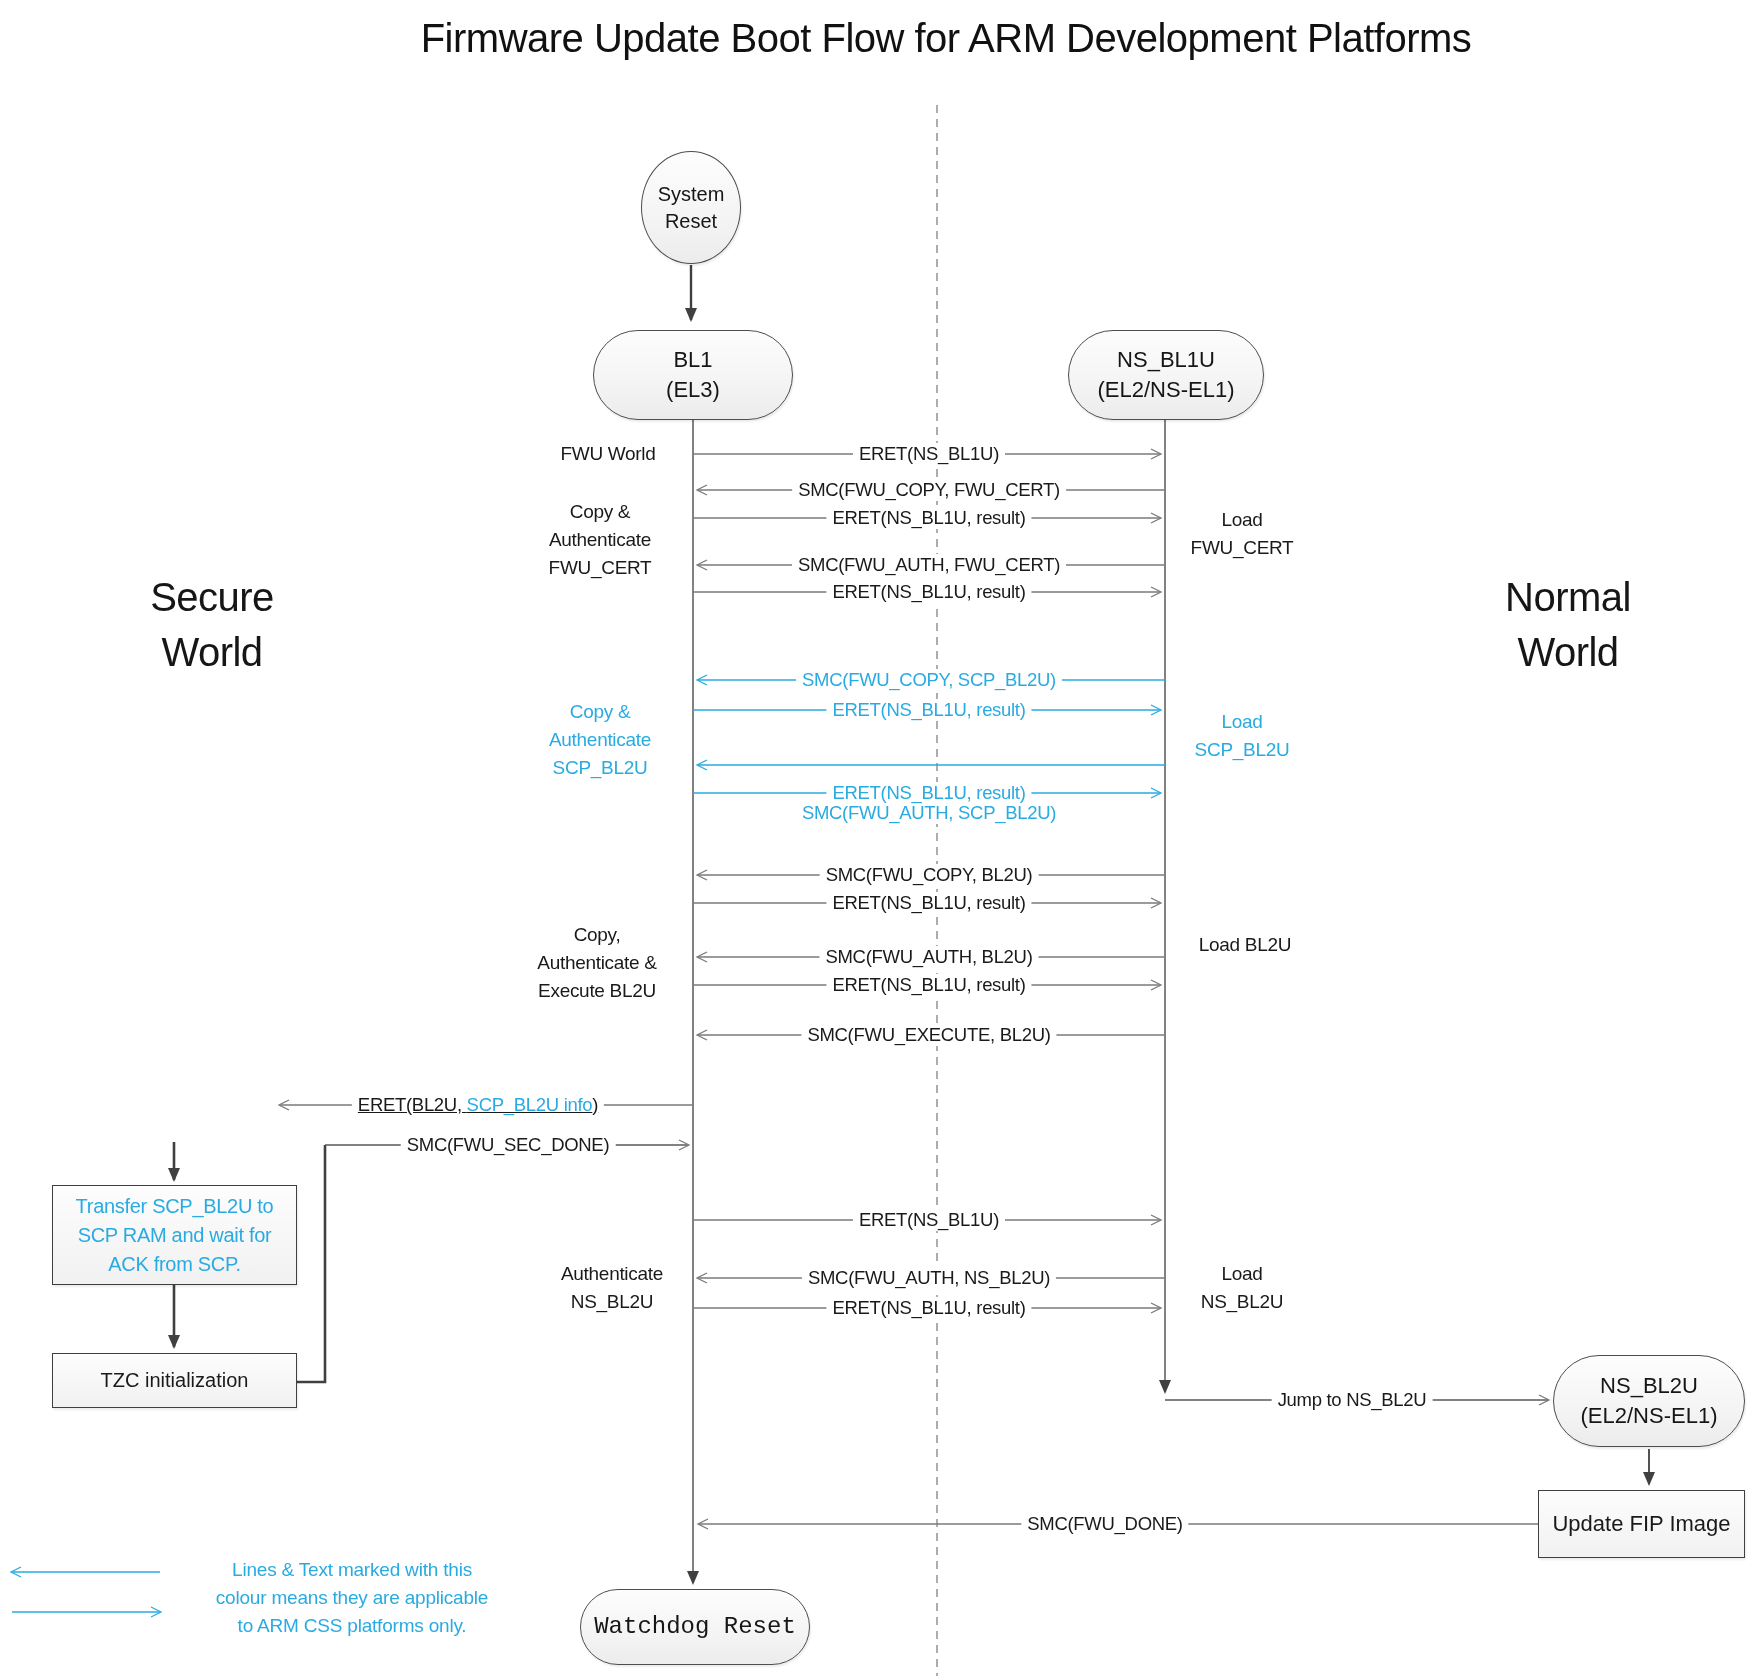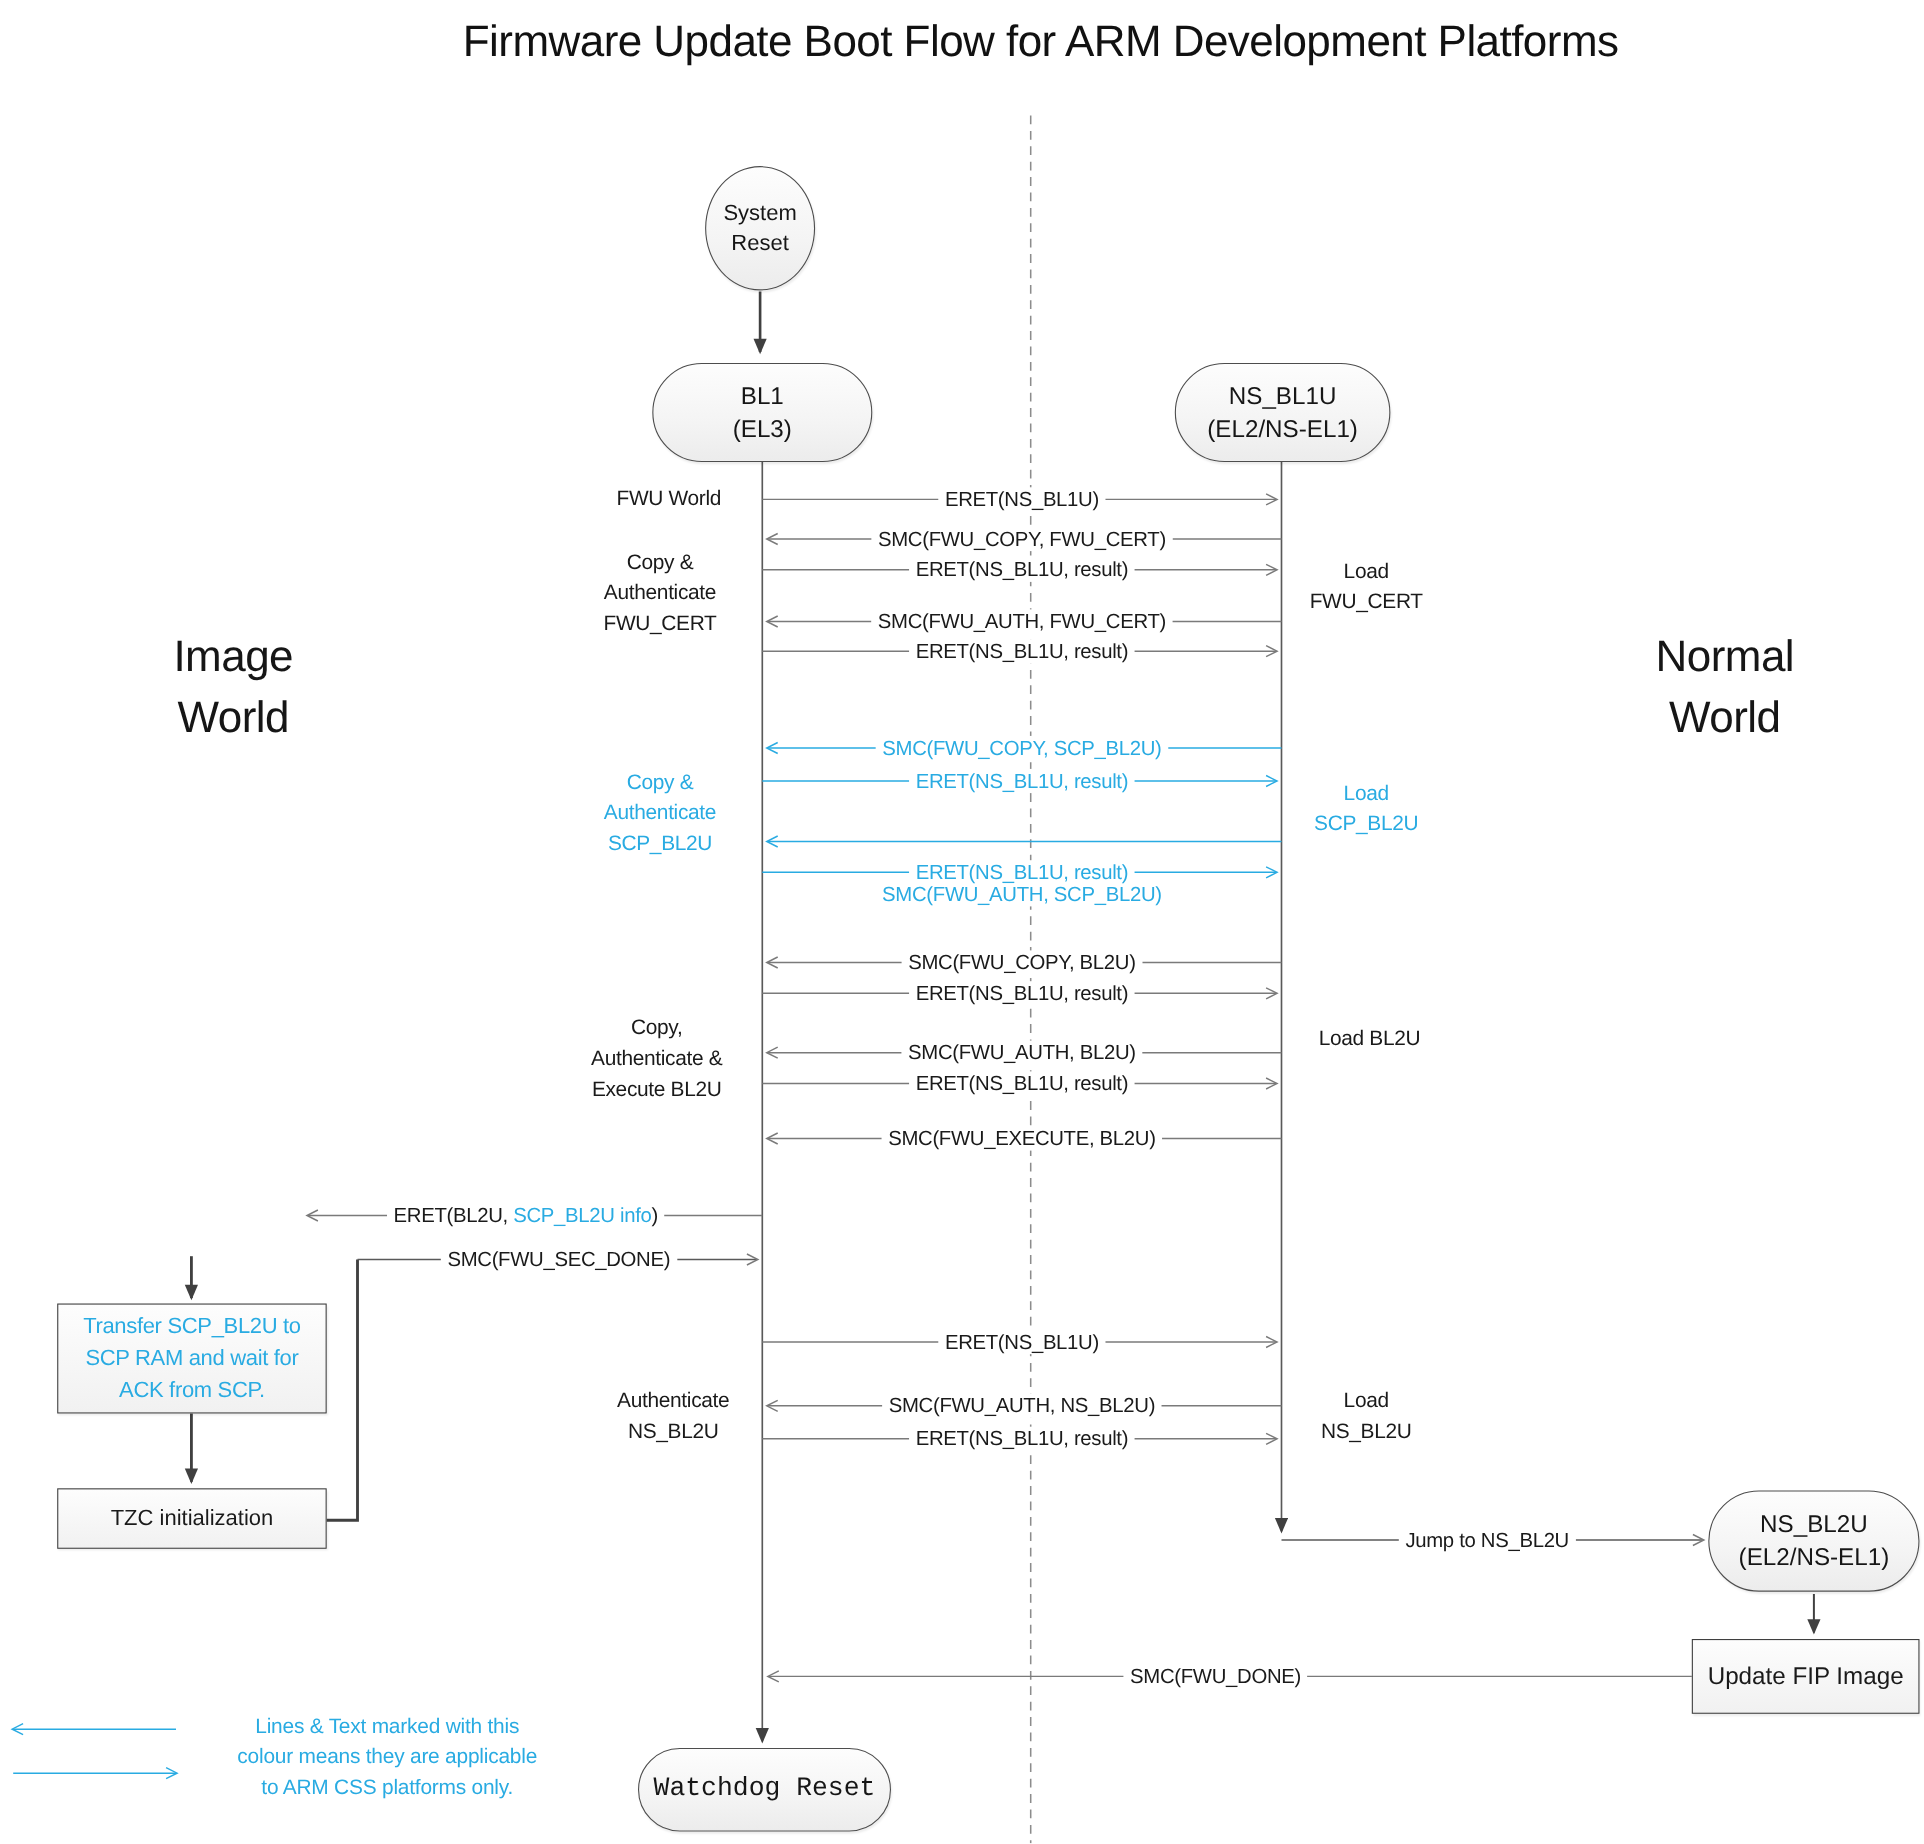--- a/index.html
+++ b/index.html
@@ -131,21 +131,21 @@
 
     <g stroke="#29ABE2" stroke-width="1.4">
       <line x1="160" y1="1572" x2="12" y2="1572" marker-end="url(#openBlue)"></line>
       <line x1="12" y1="1612" x2="160" y2="1612" marker-end="url(#openBlue)"></line>
     </g>
   </svg>
 
   <div class="abs title" style="left:946px;top:16px;transform:translateX(-50%);">Firmware Update Boot Flow for ARM Development Platforms</div>
 
   <div class="abs world" style="left:212px;top:570px;transform:translateX(-50%);">
-    <div>Image</div>
+    <div>Secure</div>
     <div>World</div>
   </div>
   <div class="abs world" style="left:1568px;top:570px;transform:translateX(-50%);">
     <div>Normal</div>
     <div>World</div>
   </div>
 
   <div class="abs node ellipse" style="left:641px;top:151px;width:100px;height:113px;">
     <div>System</div>
     <div>Reset</div>
@@ -196,21 +196,21 @@
   <div class="abs msg ctr blue" style="left:929px;top:793px;">ERET(NS_BL1U, result)</div>
   <div class="abs msg ctr" style="left:929px;top:875px;">SMC(FWU_COPY, BL2U)</div>
   <div class="abs msg ctr" style="left:929px;top:903px;">ERET(NS_BL1U, result)</div>
   <div class="abs msg ctr" style="left:929px;top:957px;">SMC(FWU_AUTH, BL2U)</div>
   <div class="abs msg ctr" style="left:929px;top:985px;">ERET(NS_BL1U, result)</div>
   <div class="abs msg ctr" style="left:929px;top:1035px;">SMC(FWU_EXECUTE, BL2U)</div>
   <div class="abs msg ctr" style="left:929px;top:1220px;">ERET(NS_BL1U)</div>
   <div class="abs msg ctr" style="left:929px;top:1278px;">SMC(FWU_AUTH, NS_BL2U)</div>
   <div class="abs msg ctr" style="left:929px;top:1308px;">ERET(NS_BL1U, result)</div>
 
-  <div class="abs msg ctr" style="left:478px;top:1105px;">
+  <div class="abs msg ctr" style="left:478px;top:1105px;text-decoration:underline;">
     <span>ERET(BL2U, </span><span class="blue">SCP_BL2U info</span><span>)</span>
   </div>
 
   <div class="abs msg ctr" style="left:508px;top:1145px;">SMC(FWU_SEC_DONE)</div>
 
   <div class="abs msg ctr" style="left:1352px;top:1400px;">Jump to NS_BL2U</div>
 
   <div class="abs msg ctr" style="left:1105px;top:1524px;">SMC(FWU_DONE)</div>
 
   <div class="abs side ctr" style="left:608px;top:454px;">FWU World</div>

